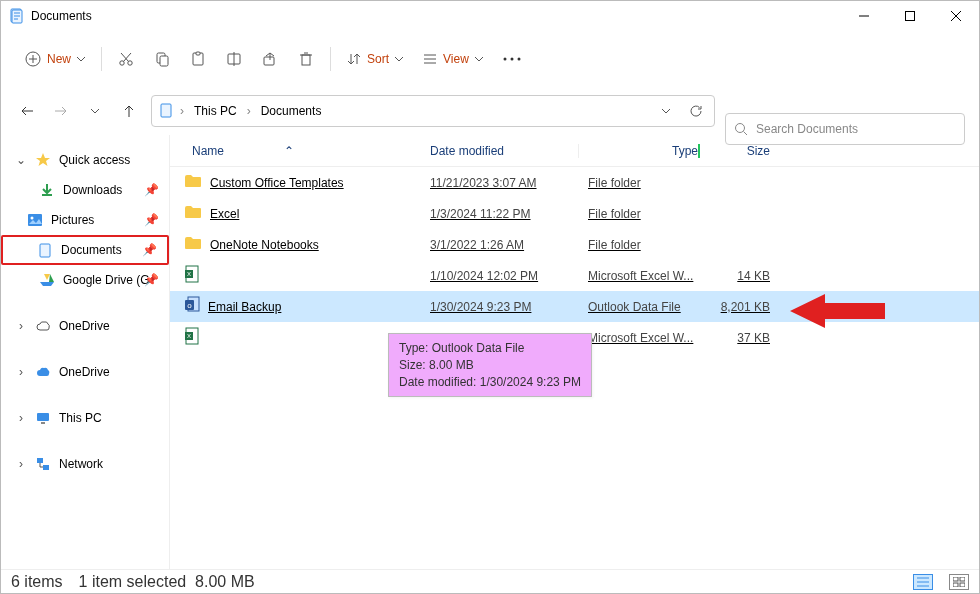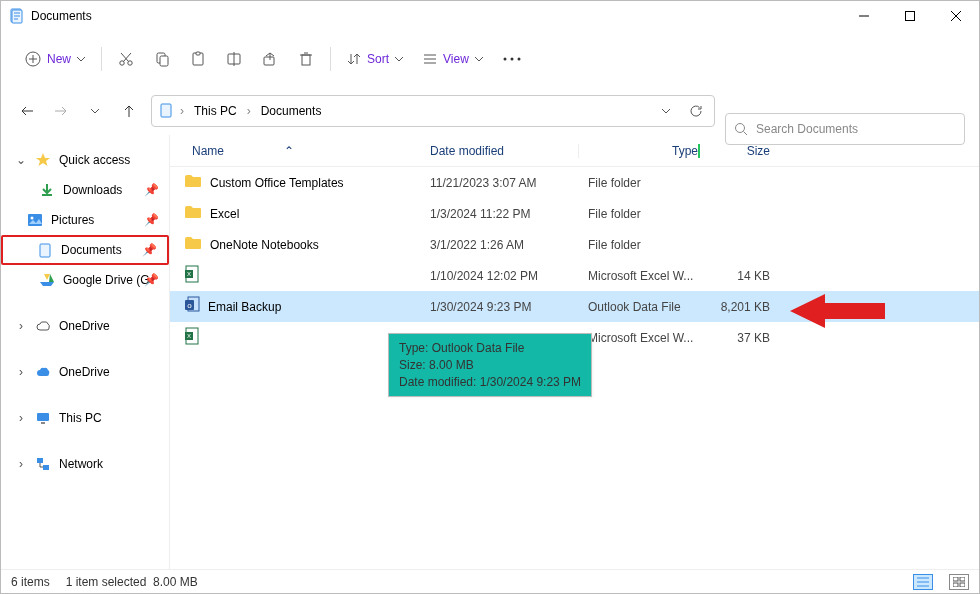--- a/index.html
+++ b/index.html
@@ -7,21 +7,21 @@
   .window { width: 100%; height: 100%; border: 1px solid #bbb; display: flex; flex-direction: column; }
 
   
   .titlebar { height: 30px; display: flex; align-items: center; padding: 0 0 0 8px; }
   .titlebar .icon-small { width: 16px; height: 16px; margin-right: 6px; }
   .titlebar .title { flex: 1; font-size: 12px; }
   .titlebar .winbtn { width: 46px; height: 30px; display: flex; align-items: center; justify-content: center; }
 
   
   .toolbar { height: 56px; display: flex; align-items: center; padding: 0 14px; gap: 0; }
-  .tbtn { padding: 6px 10px; display: flex; align-items: center; gap: 6px; color: #6d28d9; border-radius: 4px; }
+  .tbtn { padding: 6px 10px; display: flex; align-items: center; gap: 6px; color: #c2410c; border-radius: 4px; }
   .tbtn svg { display: block; }
   .sep { width: 1px; height: 24px; background: #ddd; margin: 0 6px; }
 
   
   .addrrow { height: 48px; display: flex; align-items: center; padding: 0 14px; gap: 10px; }
   .navbtn { width: 24px; height: 24px; display: flex; align-items: center; justify-content: center; color: #555; }
   .addrbox { flex: 1; height: 32px; border: 1px solid #ccc; border-radius: 4px; display: flex; align-items: center; padding: 0 6px; gap: 6px; }
   .crumb { padding: 2px 4px; display: flex; align-items: center; gap: 6px; }
   .crumbsep { color: #888; }
   .addrbox .spacer { flex: 1; }
@@ -37,35 +37,35 @@
   .sidegap { height: 16px; }
 
   .content { flex: 1; display: flex; flex-direction: column; border-left: 1px solid #eee; }
   .colhead { height: 32px; display: flex; align-items: center; border-bottom: 1px solid #eee; color: #1a3e78; font-size: 12px; }
   .col-name { width: 260px; padding-left: 22px; display: flex; align-items: center; gap: 60px; }
   .col-date { width: 148px; }
   .col-type { width: 120px; padding-left: 10px; border-left: 1px solid #eee; text-align: right; }
   .col-size { width: 86px; text-align: right; padding-right: 14px; border-left: 2px solid #22c55e; }
 
   .filerows { position: relative; }
-  .row { height: 31px; display: flex; align-items: center; }
+  .row { height: 31px; display: flex; align-items: center; text-decoration: underline; }
   .row.selected { background: #cce8ff; }
   .c-name { width: 260px; padding-left: 14px; display: flex; align-items: center; gap: 8px; }
   .c-date { width: 148px; color: #444; }
   .c-type { width: 120px; padding-left: 10px; color: #444; white-space: nowrap; overflow: hidden; text-overflow: ellipsis; }
   .c-size { width: 86px; text-align: right; padding-right: 14px; color: #444; }
 
   .folder-ico { width: 18px; height: 14px; }
   .file-ico { width: 16px; height: 18px; }
 
-  .tooltip { position: absolute; top: 166px; left: 218px; background: #14b8a6; border: 1px solid #bbb; padding: 6px 10px; font-size: 12px; color: #333; line-height: 1.4; box-shadow: 1px 1px 3px rgba(0,0,0,.05); z-index: 10; }
+  .tooltip { position: absolute; top: 166px; left: 218px; background: #f0abfc; border: 1px solid #bbb; padding: 6px 10px; font-size: 12px; color: #333; line-height: 1.4; box-shadow: 1px 1px 3px rgba(0,0,0,.05); z-index: 10; }
 
   .redarrow { position: absolute; top: 286px; left: 790px; z-index: 5; }
 
-  .statusbar { height: 24px; border-top: 1px solid #eee; display: flex; align-items: center; padding: 0 10px; font-size: 12px; color: #333; gap: 16px; }
+  .statusbar { height: 24px; border-top: 1px solid #eee; display: flex; align-items: center; padding: 0 10px; font-size: 16px; color: #333; gap: 16px; }
   .statusbar .spacer { flex: 1; }
   .viewtog { width: 20px; height: 16px; border: 1px solid #888; display: flex; align-items: center; justify-content: center; }
   .viewtog.active { background: #cce8ff; border-color: #3a8ee6; }
 </style>
 </head>
 <body>
 
 <div class="window">
 
   <div class="titlebar">

